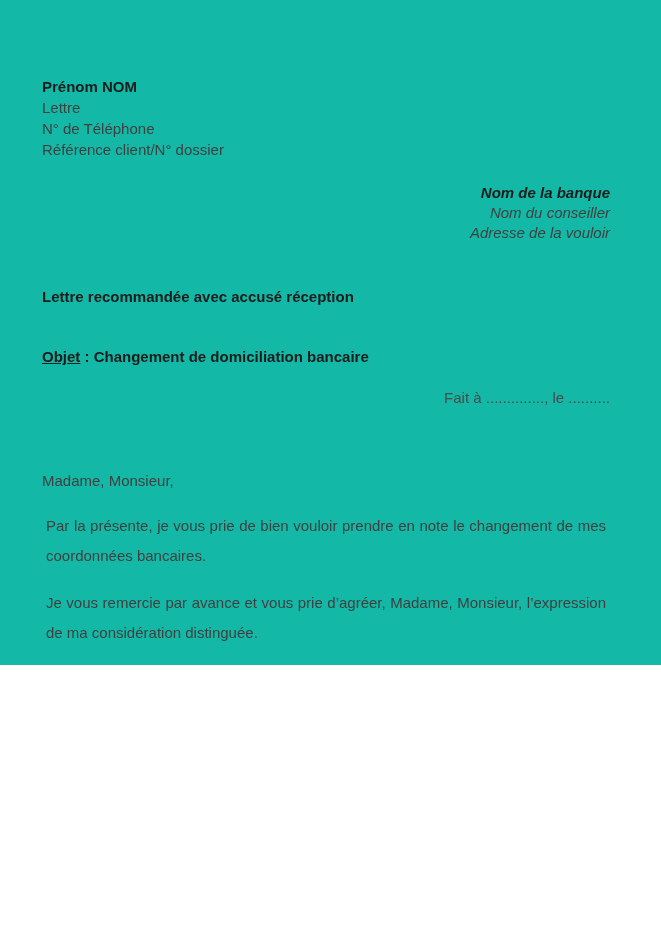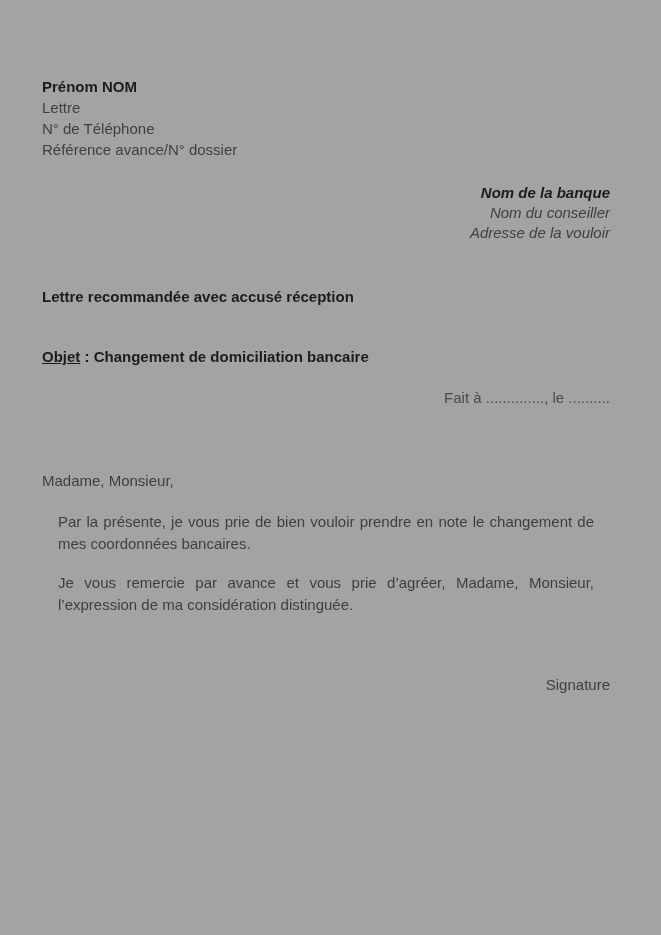--- a/index.html
+++ b/index.html
@@ -3,22 +3,22 @@
 <meta charset="utf-8">
 <style>
   html, body {
     margin: 0;
     padding: 0;
     background: #ffffff;
   }
   .page {
     position: relative;
     width: 661px;
-    height: 935px;
-    background: #a3a3a3;
+    height: 665px;
+    background: #14b8a6;
     box-sizing: border-box;
     padding: 76px 51px 0 42px;
     font-family: "Liberation Sans", "DejaVu Sans", sans-serif;
     font-size: 15px;
     line-height: 21px;
     color: #3f3f3f;
     overflow: hidden;
   }
   .bold {
     font-weight: bold;
@@ -44,42 +44,42 @@
   }
   .dateline {
     margin-top: 20px;
     text-align: right;
     color: #4a4a4a;
   }
   .salutation {
     margin-top: 62px;
   }
   .para {
-    margin: 16px;
-    line-height: 22px;
+    margin: 4px;
+    line-height: 30px;
     text-align: justify;
   }
   .para-1 { margin-top: 20px; }
   .para-2 { margin-top: 16px; }
   .para-3 { margin-top: 17px; }
   .signature {
     margin-top: 58px;
     text-align: right;
   }
 </style>
 </head>
 <body>
 
 <div class="page">
 
   <div class="sender">
     <div class="bold">Prénom NOM</div>
     <div>Lettre</div>
     <div>N° de Téléphone</div>
-    <div>Référence avance/N° dossier</div>
+    <div>Référence client/N° dossier</div>
   </div>
 
   <div class="recipient">
     <div class="bold">Nom de la banque</div>
     <div>Nom du conseiller</div>
     <div>Adresse de la vouloir</div>
   </div>
 
   <div class="mention bold">Lettre recommandée avec accusé réception</div>
 

